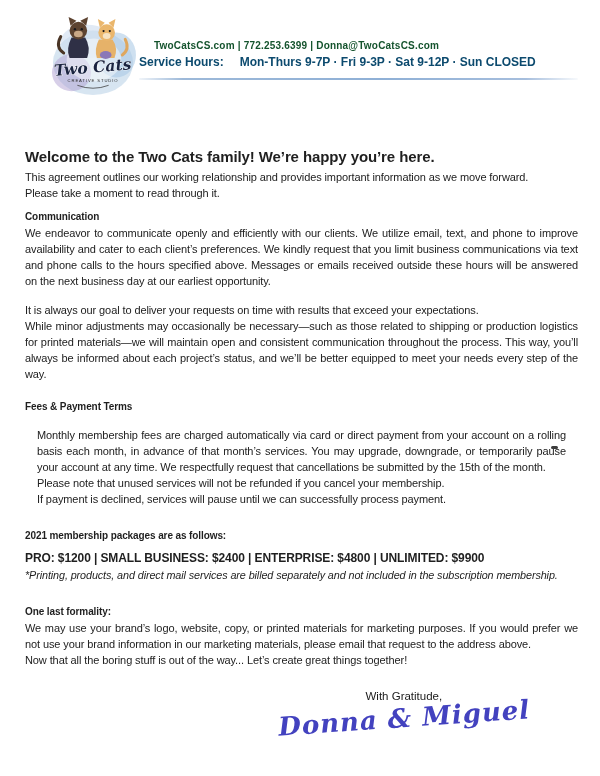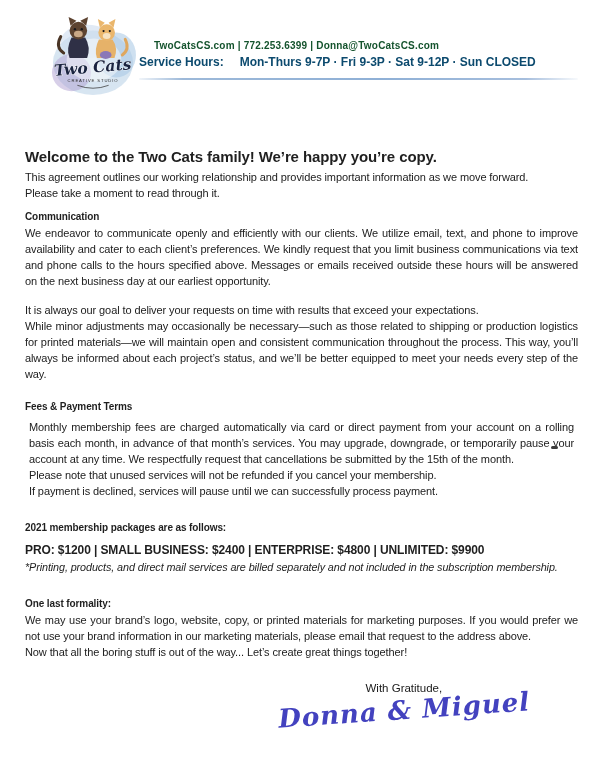--- a/index.html
+++ b/index.html
@@ -114,34 +114,34 @@
       <div class="hours-line">
         <span>Service Hours:</span>
         <span>Mon-Thurs 9-7P · Fri 9-3P · Sat 9-12P · Sun CLOSED</span>
       </div>
       <div class="head-divider"></div>
     </div>
   </header>
 
   <main>
 
-    <h1 class="doc-title" style="margin:50px 0 0 0;">Welcome to the Two Cats family! We’re happy you’re copy.</h1>
+    <h1 class="doc-title" style="margin:50px 0 0 0;">Welcome to the Two Cats family! We’re happy you’re here.</h1>
     <p class="para intro" style="margin-bottom:0;">This agreement outlines our working relationship and provides important information as we move forward.
 Please take a moment to read through it.</p>
 
     <section class="sec-communication">
       <div class="sec-heading">Communication</div>
       <p class="para" style="margin:0;">We endeavor to communicate openly and efficiently with our clients. We utilize email, text, and phone to improve availability and cater to each client’s preferences. We kindly request that you limit business communications via text and phone calls to the hours specified above. Messages or emails received outside these hours will be answered on the next business day at our earliest opportunity.</p>
       <p class="para para-goal" style="margin-bottom:0;margin-top:13px;">It is always our goal to deliver your requests on time with results that exceed your expectations.
 While minor adjustments may occasionally be necessary—such as those related to shipping or production logistics for printed materials—we will maintain open and consistent communication throughout the process. This way, you’ll always be informed about each project’s status, and we’ll be better equipped to meet your needs every step of the way.</p>
     </section>
 
     <section class="sec-fees">
       <div class="sec-heading">Fees &amp; Payment Terms</div>
-      <p class="para" style="margin:4px;">Monthly membership fees are charged automatically via card or direct payment from your account on a rolling basis each month, in advance of that month’s services. You may upgrade, downgrade, or temporarily pause your account at any time. We respectfully request that cancellations be submitted by the 15th of the month.
+      <p class="para" style="margin:12px;">Monthly membership fees are charged automatically via card or direct payment from your account on a rolling basis each month, in advance of that month’s services. You may upgrade, downgrade, or temporarily pause your account at any time. We respectfully request that cancellations be submitted by the 15th of the month.
 Please note that unused services will not be refunded if you cancel your membership.
 If payment is declined, services will pause until we can successfully process payment.</p>
     </section>
 
     <section class="sec-packages">
       <div class="sec-heading">2021 membership packages are as follows:</div>
       <div class="tier-line">PRO: $1200 | SMALL BUSINESS: $2400 | ENTERPRISE: $4800 | UNLIMITED: $9900</div>
       <div class="note-line">*Printing, products, and direct mail services are billed separately and not included in the subscription membership.</div>
     </section>
 

